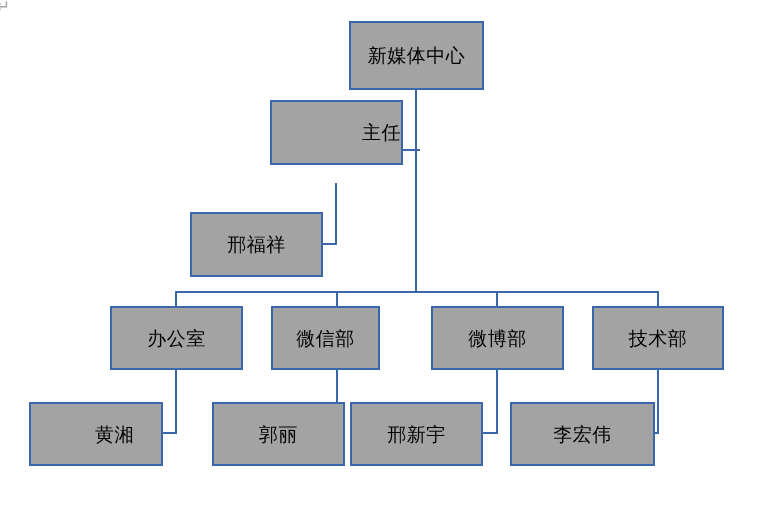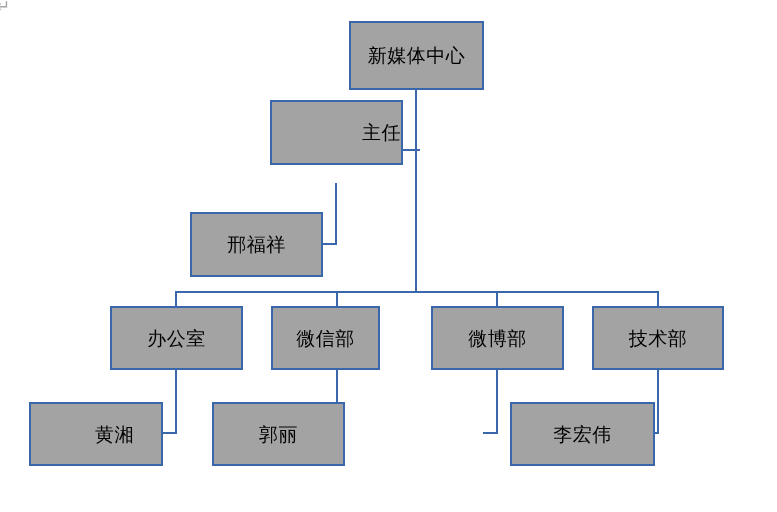--- a/index.html
+++ b/index.html
@@ -116,17 +116,20 @@
   <div class="obox b-tech">
     <span>技术部</span>
   </div>
 
   <div class="obox b-hx">
     <span>黄湘</span>
   </div>
   <div class="obox b-gl">
     <span>郭丽</span>
   </div>
+  <div class="obox b-xxy">
+    <span>邢新宇</span>
+  </div>
   <div class="obox b-lhw">
     <span>李宏伟</span>
   </div>
 
 </div>
 
 </body></html>

